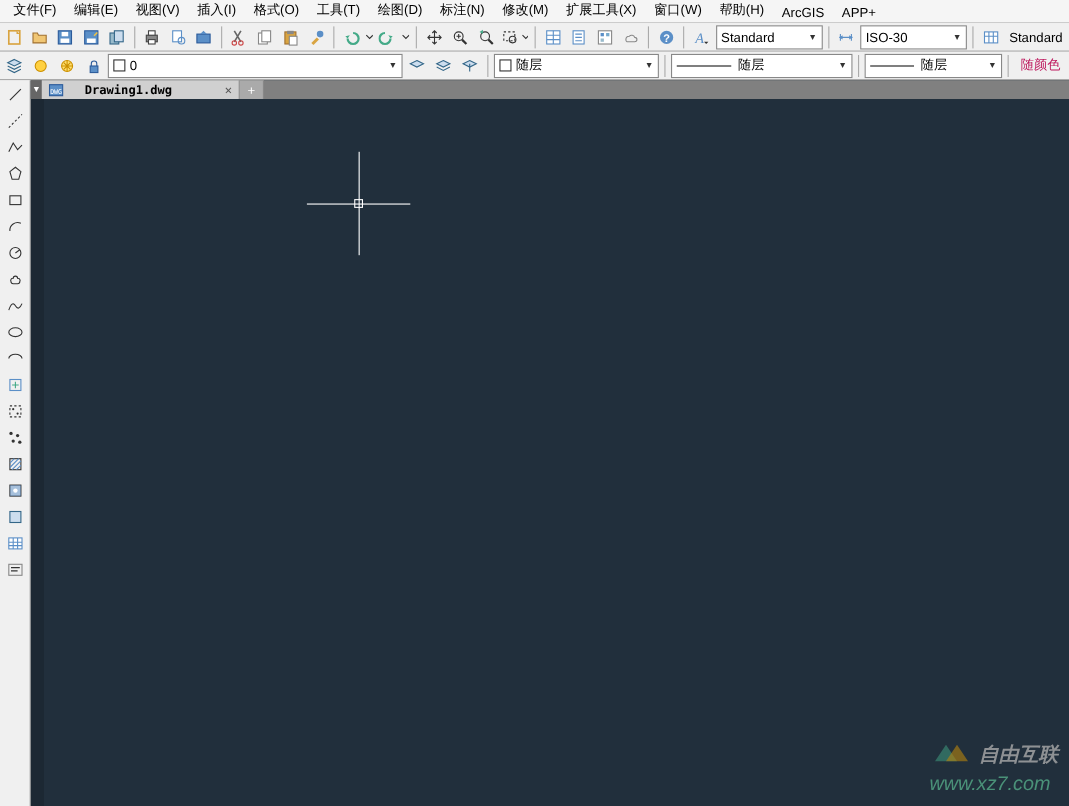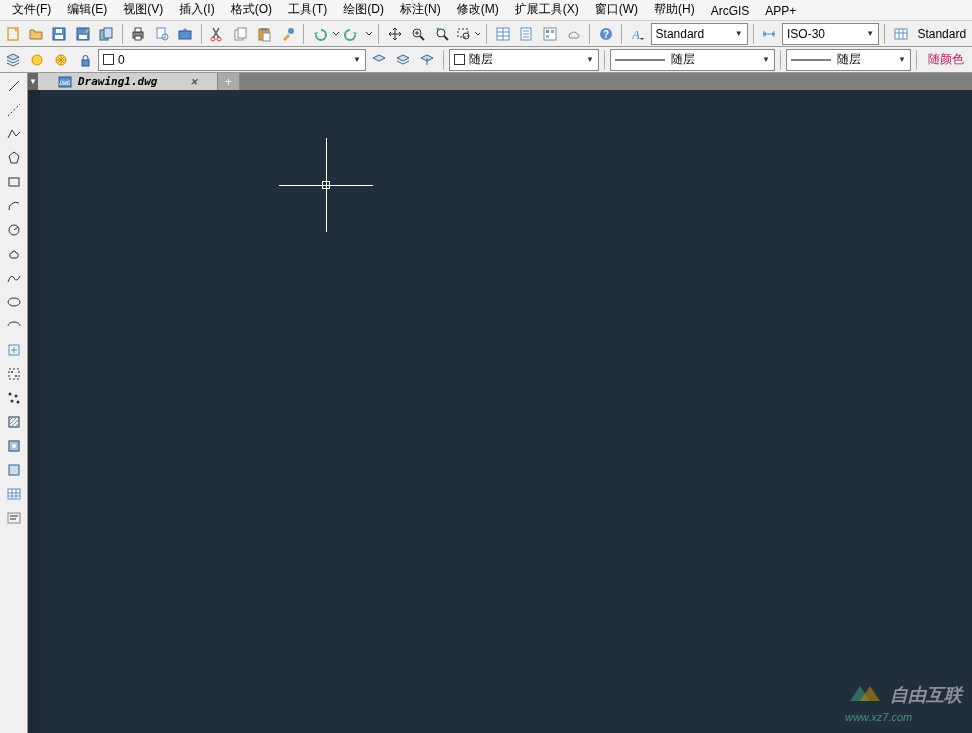--- a/index.html
+++ b/index.html
@@ -11,30 +11,30 @@
 .sep { width: 1px; height: 20px; background: #aaa; margin: 0 3px; }
 .dropdown { height: 22px; border: 1px solid #888; background: #fff; display: flex; align-items: center; padding: 0 4px; font-size: 12px; position: relative; }
 .dropdown .arrow { margin-left: auto; font-size: 8px; color: #333; }
 .props-bar { background: #f0f0f0; border-bottom: 1px solid #999; height: 26px; display: flex; align-items: center; padding: 0 2px; gap: 2px; }
 .workarea { display: flex; height: calc(100% - 73px); }
 .left-toolbar { width: 28px; background: #f0f0f0; border-right: 1px solid #999; display: flex; flex-direction: column; align-items: center; padding: 2px 0; gap: 2px; }
 .left-toolbar .tool-btn { width: 24px; height: 22px; }
 .canvas-area { flex: 1; display: flex; flex-direction: column; background: #1c2833; position: relative; }
 .tab-bar { height: 17px; background: #808080; display: flex; align-items: stretch; }
 .tab-handle { width: 10px; background: #666; display: flex; align-items: center; justify-content: center; color: #fff; font-size: 8px; cursor: pointer; }
-.file-tab { background: #d0d0d0; display: flex; align-items: center; padding: 0 20px; gap: 6px; font-size: 11px; font-family: monospace; border-right: 1px solid #888; min-width: 180px; font-style: italic; }
+.file-tab { background: #d0d0d0; display: flex; align-items: center; padding: 0 6px; gap: 19px; font-size: 11px; font-family: monospace; border-right: 1px solid #888; min-width: 180px; }
 .file-tab .close-x { margin-left: auto; color: #555; font-weight: bold; cursor: pointer; }
 .new-tab { width: 22px; background: #aaa; display: flex; align-items: center; justify-content: center; color: #fff; cursor: pointer; border-right: 1px solid #888; }
 .canvas { flex: 1; background: #212f3c; position: relative; margin-left: 12px; }
 .crosshair { position: absolute; left: 286px; top: 95px; pointer-events: none; }
 .crosshair .vline { position: absolute; width: 1px; height: 94px; background: #fff; left: 0; top: -47px; }
 .crosshair .hline { position: absolute; height: 1px; width: 94px; background: #fff; left: -47px; top: 0; }
 .crosshair .box { position: absolute; width: 8px; height: 8px; border: 1px solid #fff; left: -4px; top: -4px; }
 .watermark { position: absolute; right: 10px; bottom: 10px; color: #888; font-size: 18px; font-style: italic; opacity: 0.8; }
-.watermark .url { display: block; color: #5a8; font-size: 11px; }
+.watermark .url { display: block; color: #5a8; font-size: 18px; }
 svg { display: block; }
 .layer-combo { flex: 1; min-width: 100px; }
 .sq { width: 11px; height: 11px; border: 1px solid #333; margin-right: 4px; flex-shrink: 0; }
 </style>
 </head>
 <body>
 
 <div class="menubar">
   <div class="menu-item">文件(F)</div>
   <div class="menu-item">编辑(E)</div>

